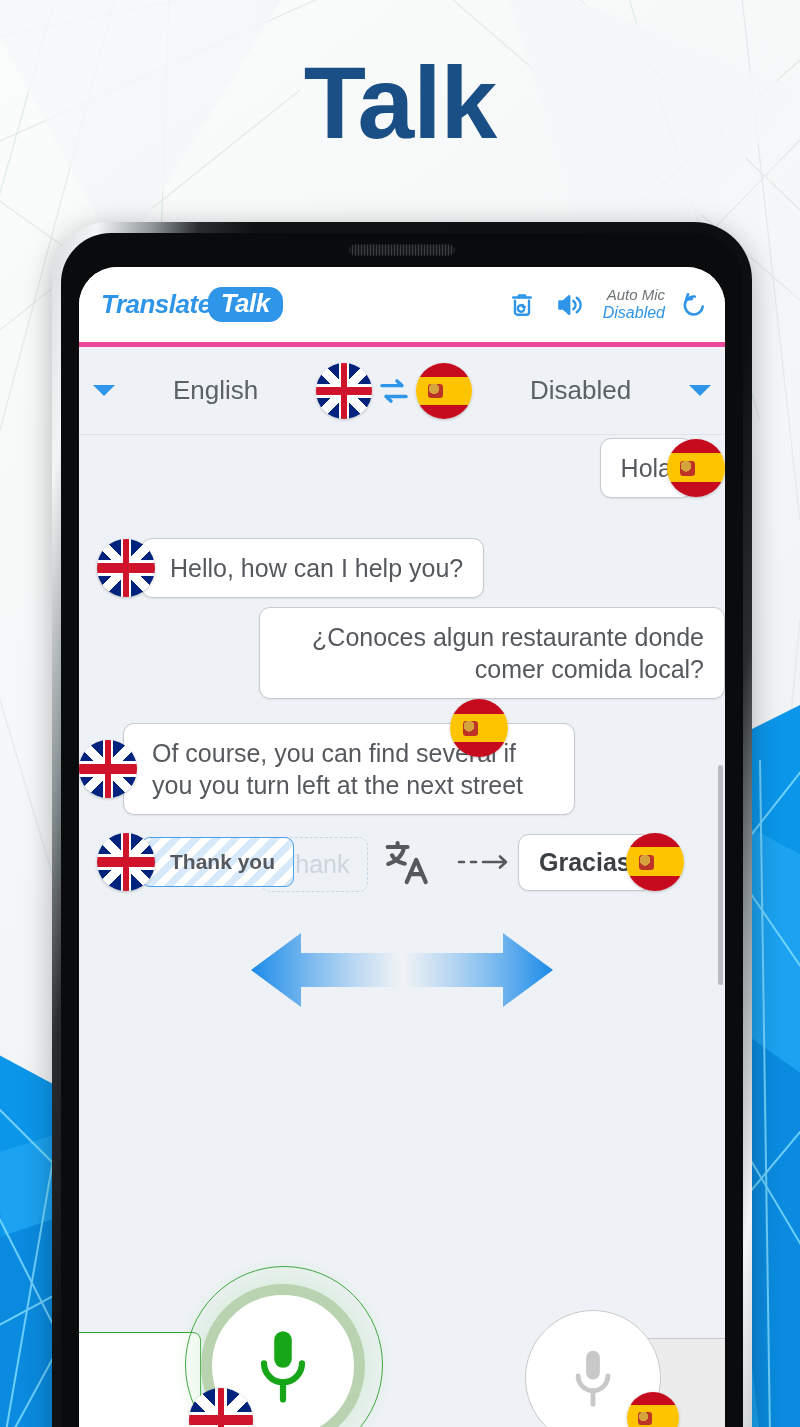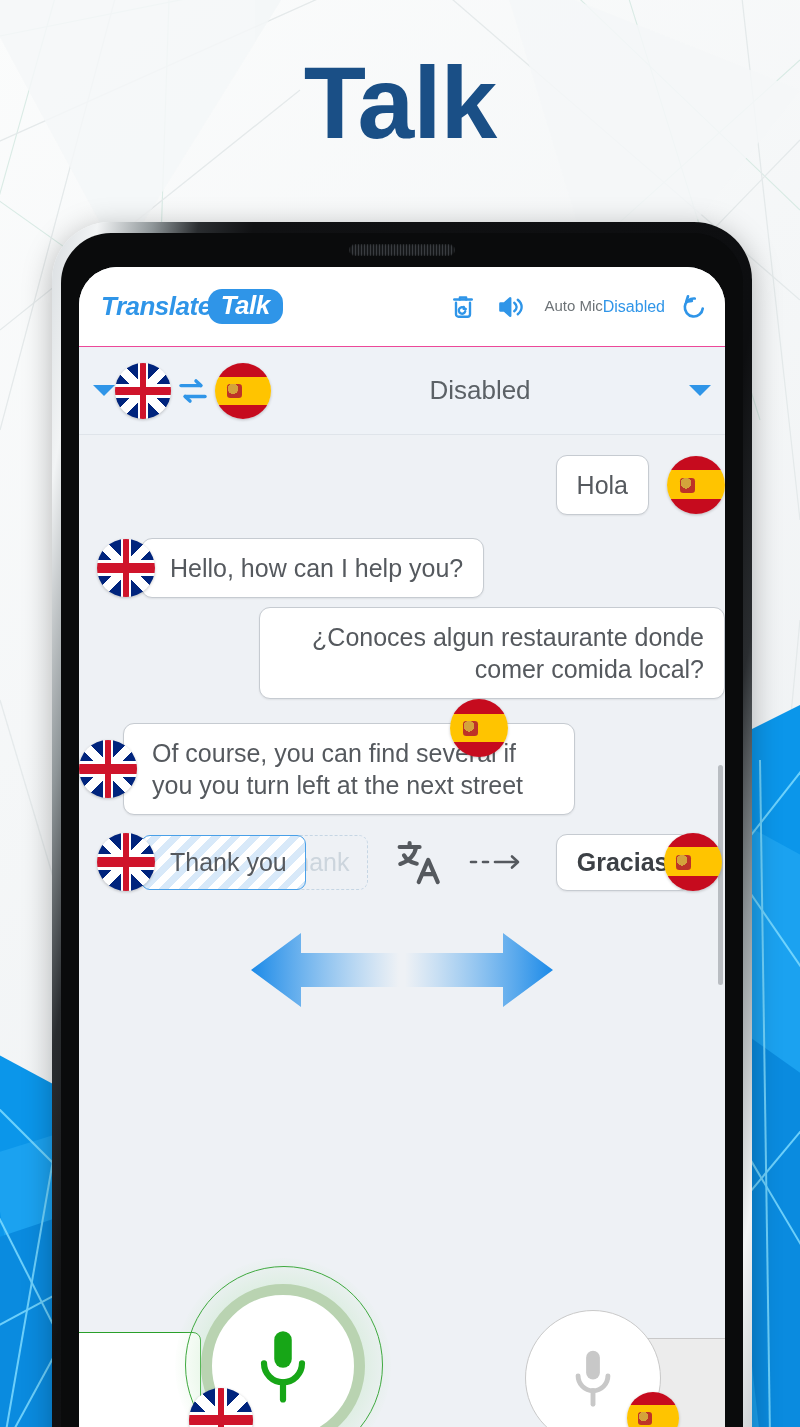--- a/index.html
+++ b/index.html
@@ -40,36 +40,37 @@
   }
   .screen{
     position:absolute;left:18px;top:34px;width:646px;height:1195px;
     border-radius:38px 38px 0 0;background:#eef1f5;overflow:hidden;
   }
 
   
   .app-header{
     height:80px;background:#ffffff;display:flex;align-items:center;
     padding:0 16px 0 22px;box-sizing:border-box;
-    border-bottom:1px solid #ec4899;
+    border-bottom:5px solid #ec4899;
   }
   .logo{display:flex;align-items:center;gap:0;}
   .logo-word{
     font-size:26px;font-weight:bold;color:#2f95e8;font-style:italic;
     letter-spacing:-.5px;
   }
   .logo-pill{
     margin-left:-4px;background:#2f95e8;color:#fff;font-size:26px;font-weight:bold;
     font-style:italic;padding:1px 13px 3px 13px;border-radius:14px;letter-spacing:-.5px;
   }
   .header-tools{margin-left:auto;display:flex;align-items:center;gap:18px;}
   .hicon{width:30px;height:30px;display:block;}
   .automic{
-    display:flex;flex-direction:row;align-items:center;line-height:1.1;
+    display:flex;flex-direction:column;align-items:flex-end;line-height:1.1;
     margin-right:-4px;
+    font-style:italic;
   }
   .automic .am-title{font-size:15px;color:#6d7377;}
   .automic .am-state{font-size:16px;color:#2f95e8;}
 
   
   .lang-bar{
     height:88px;background:#eef2f7;border-bottom:1px solid #dfe4ea;
     display:flex;align-items:center;box-sizing:border-box;padding:0 14px;
   }
   .caret{width:0;height:0;border-left:11px solid transparent;border-right:11px solid transparent;
@@ -103,36 +104,36 @@
 
   .msg-row{display:flex;align-items:center;padding:0 0;position:absolute;}
   .bubble{
     background:#fff;border:1px solid #c6cbd1;border-radius:11px;
     font-size:25px;color:#55595e;padding:13px 20px;box-sizing:border-box;
     box-shadow:0 1px 2px rgba(0,0,0,.07);line-height:1.28;
   }
   .bubble.right-al{text-align:right;}
 
   
-  #m1{right:0;top:20px;gap:44px;}
+  #m1{right:0;top:3px;}
   #m2{left:18px;top:103px;}
   #m3{right:0;top:172px;flex-direction:column;}
   #m4{left:0;top:288px;}
   #m5{left:18px;top:398px;width:100%;}
 
   .flag-left{margin-right:-14px;z-index:3;}
   .flag-right{margin-left:-26px;z-index:3;}
 
   
   .drag-chip{
     border:1.5px solid #49a0e8;border-radius:9px;
     background:
       repeating-linear-gradient(135deg,#ffffff 0 7px,#d8e9f9 7px 14px);
-    font-size:25px;color:#55595e;padding:12px 18px;box-sizing:border-box;
-    position:relative;z-index:2;
+    font-size:21px;color:#55595e;padding:12px 18px;box-sizing:border-box;
+    position:relative;z-index:2;font-weight:bold;
   }
   .ghost-chip{
     position:absolute;left:120px;top:0;
     border:1.5px dashed #c6d6e4;border-radius:9px;
     font-size:25px;color:#ccd5dd;padding:12px 18px;box-sizing:border-box;
     background:transparent;z-index:1;
   }
   .translate-ic{width:52px;height:52px;flex:0 0 auto;}
   .dash-arrow{width:62px;height:26px;flex:0 0 auto;}
   .gracias-bubble{
@@ -302,20 +303,21 @@
             <svg class="hicon" viewBox="0 0 24 24" fill="none" stroke="#2f95e8" stroke-width="2.1" stroke-linecap="round" stroke-linejoin="round">
               <path d="M19 13.2A7.2 7.2 0 1 1 12.6 5.2"></path>
               <path d="M7.2 3.4l-1.4 4.4 4.5 -0.6"></path>
             </svg>
           </span>
         </div>
       </div>
 
       <div class="lang-bar">
         <span class="caret"></span>
+        <span class="lang-name">English</span>
         <span class="flag flag-uk" style="width:56px;height:56px"></span>
         <span class="swap-icon">
           <svg viewBox="0 0 24 24" fill="none" stroke="#2f95e8" stroke-width="2.3" stroke-linecap="round" stroke-linejoin="round">
             <path d="M4 8.4h13"></path>
               <path d="M14 5.3l3.3 3.1"></path>
             <path d="M20 15.6H7"></path>
               <path d="M10 18.7l-3.3-3.1"></path>
           </svg>
         </span>
         <span class="flag flag-es" style="width:56px;height:56px"></span>
@@ -366,21 +368,21 @@
 
           <span class="dash-arrow" style="margin-left:22px">
             <svg viewBox="0 0 62 26" fill="none" stroke="#55595e" stroke-width="2.6" stroke-linecap="round" stroke-linejoin="round">
               <path d="M3 13h5"></path>
                 <path d="M15 13h5"></path>
                 <path d="M27 13h22"></path>
               <path d="M44 7.5 L50 13 L44 18.5"></path>
             </svg>
           </span>
 
-          <div style="display:flex;align-items:center;margin-left:26px;">
+          <div style="display:flex;align-items:center;">
             <div class="gracias-bubble">Gracias</div>
             <span class="flag flag-es flag-right" style="width:58px;height:58px"></span>
           </div>
         </div>
 
         <div class="arrows">
           <svg viewBox="0 0 646 110" width="646" height="110">
             <g>
               <polygon points="172,55 222,18 222,38 320,38 320,72 222,72 222,92" fill="url(#arrL)" transform="translate(0,0)"></polygon>
             </g>

